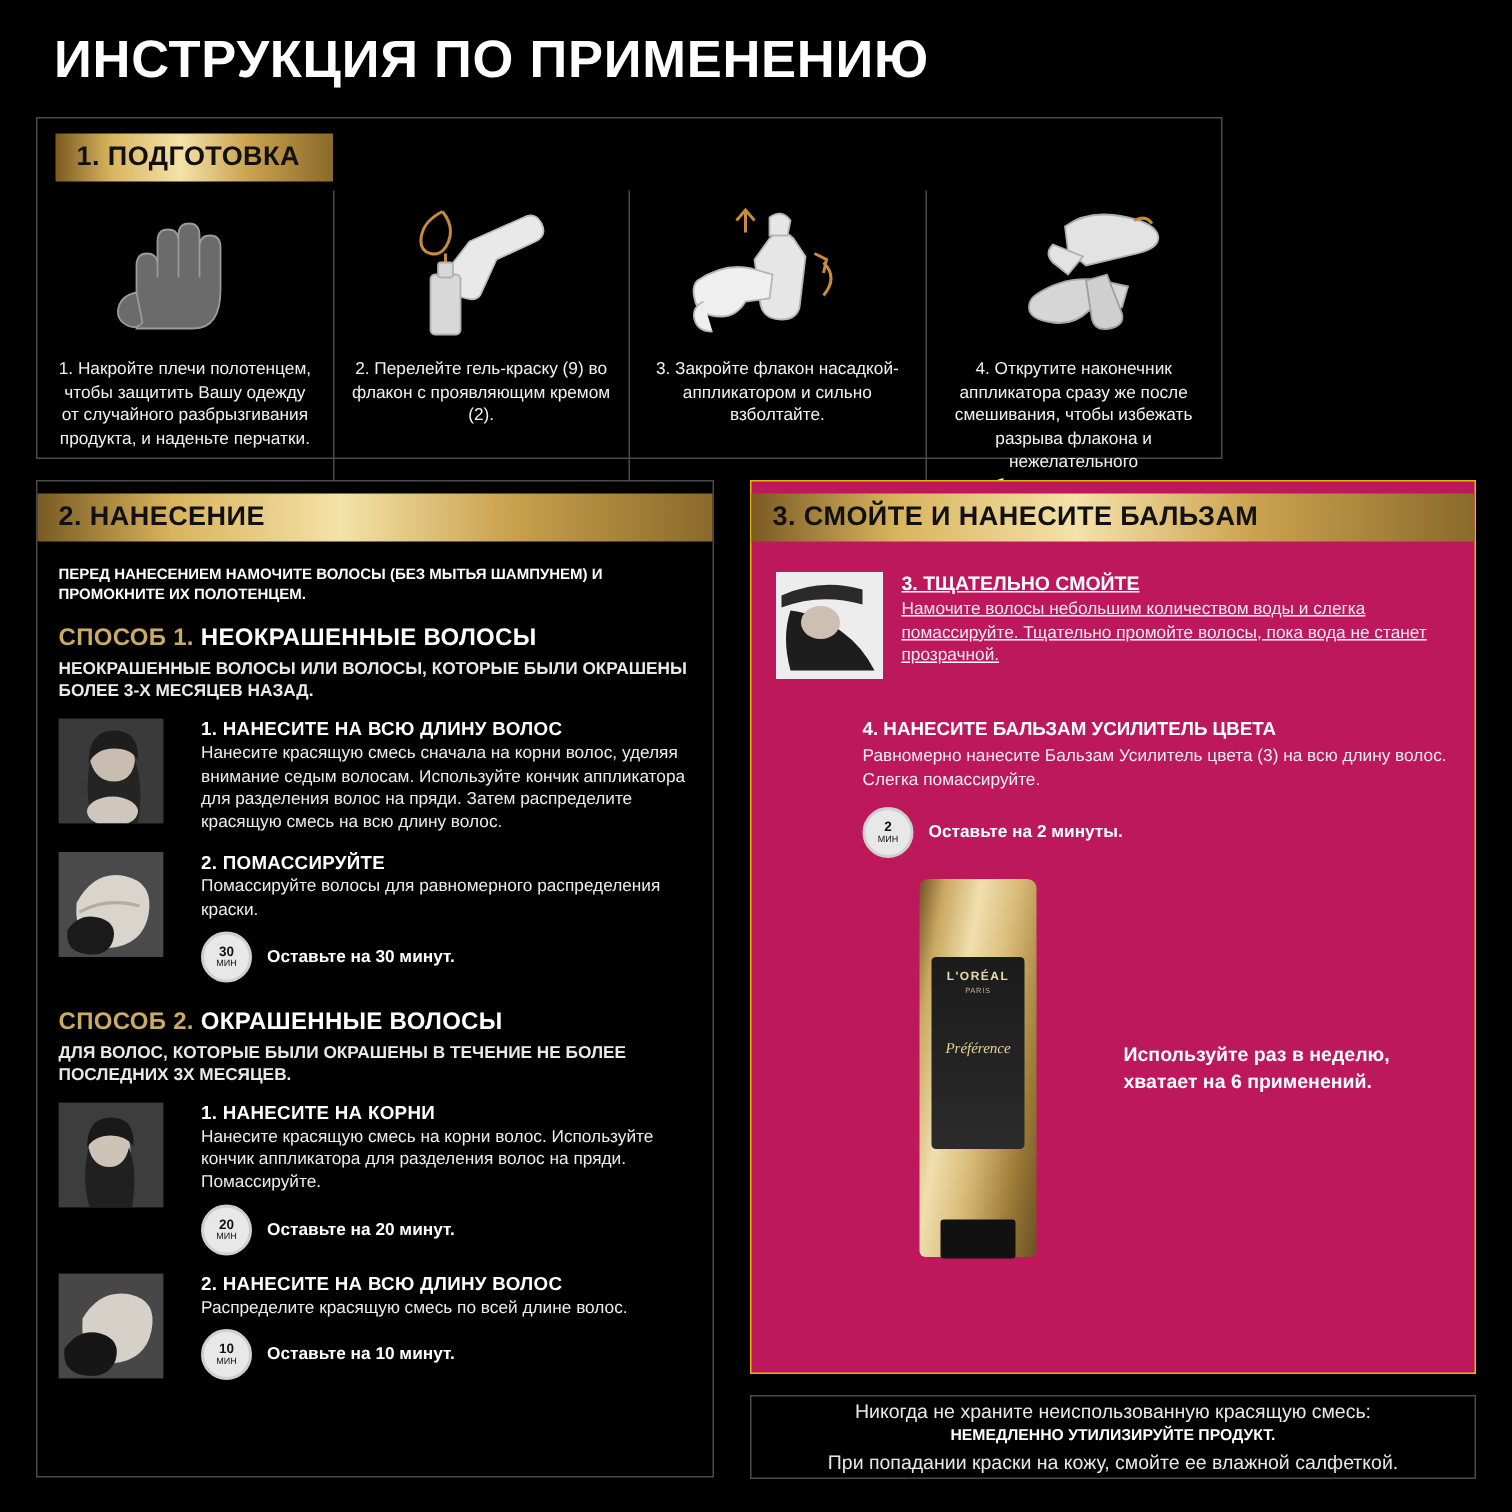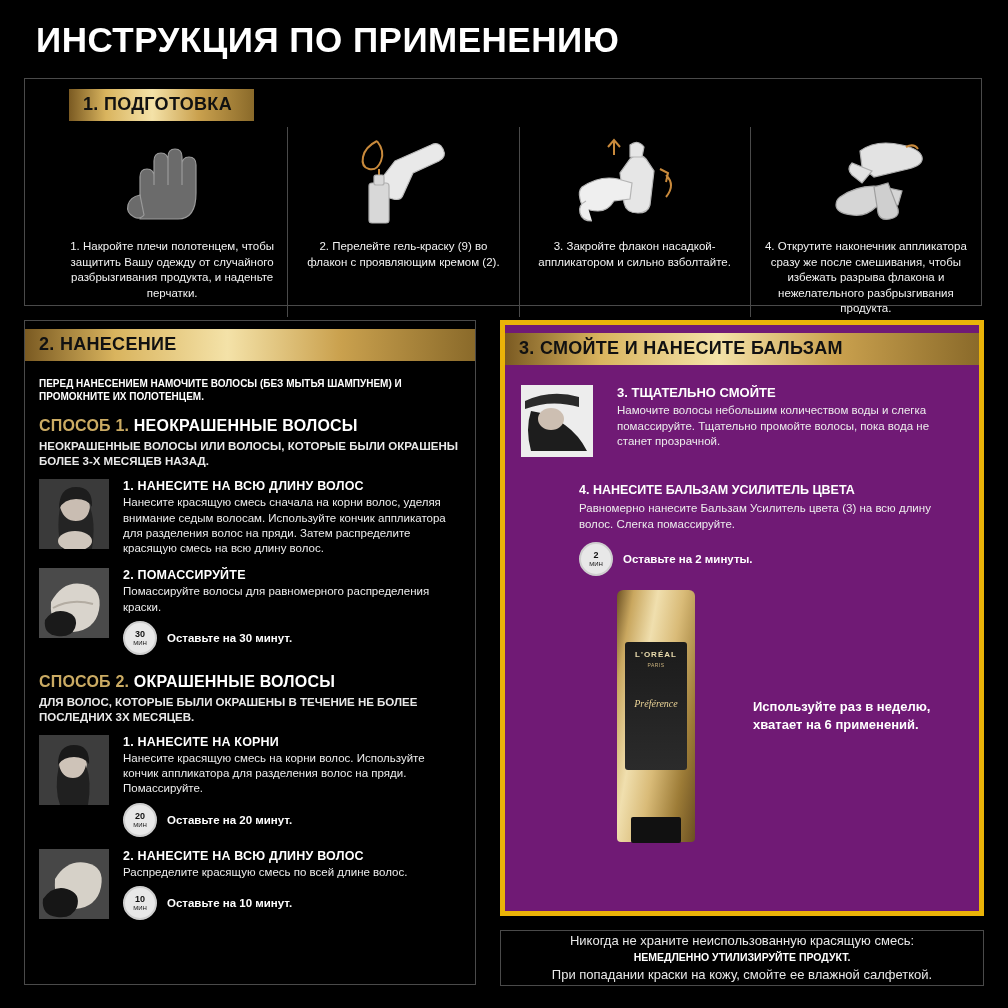--- a/index.html
+++ b/index.html
@@ -27,25 +27,24 @@
     color:#111;
     font-weight:bold;
     padding:5px 22px 6px 14px;
     font-size:18px;
     letter-spacing:0.3px;
   }
   .gold-bar.wide{display:block;}
 
   
   .sec1{
-    position:absolute;left:24px;top:78px;width:958px;height:228px;
+    position:absolute;left:24px;top:78px;width:791px;height:228px;
     border:1px solid #4a4a4a;
     background:#000;
     box-sizing:border-box;
-    padding-left:32px;
   }
   .sec1 .bar-wrap{padding:10px 0 0 12px;}
   .steps{
     display:flex;
     margin-top:6px;
     justify-content:flex-end;
   }
   .step{
     flex:1;
     position:relative;
@@ -75,21 +74,21 @@
   }
   .method-title{
     font-size:16px;font-weight:bold;margin:0 0 4px 0;letter-spacing:0.2px;
   }
   .method-title .gold{color:#cbab63;}
   .method-sub{
     font-size:11.5px;font-weight:bold;line-height:1.3;color:#e9e9e9;margin-bottom:10px;
     text-transform:uppercase;
   }
   .item{
-    display:flex;gap:14px;margin-bottom:12px;justify-content:flex-end;
+    display:flex;gap:25px;margin-bottom:12px;justify-content:flex-end;
   }
   .thumb{
     width:70px;height:70px;flex:0 0 70px;background:#2b2b2b;overflow:hidden;position:relative;
   }
   .item .body{flex:1;}
   .item .h{font-size:12.5px;font-weight:bold;margin-bottom:2px;letter-spacing:0.2px;}
   .item .t{font-size:11.5px;line-height:1.33;color:#ededed;}
   .timer-row{display:flex;align-items:center;gap:10px;margin:6px 0 0 0;}
   .timer{
     width:30px;height:30px;border-radius:50%;
@@ -97,24 +96,24 @@
     display:flex;flex-direction:column;align-items:center;justify-content:center;
     font-size:9px;font-weight:bold;line-height:1;
     border:2px solid #cfcfcf;
   }
   .timer .mins{font-size:6px;font-weight:normal;margin-top:1px;}
   .timer-label{font-size:11.5px;font-weight:bold;color:#fff;}
 
   
   .sec3{
     position:absolute;left:500px;top:320px;width:484px;height:596px;
-    border:5px solid #eab308;background:#701a75;box-sizing:border-box;
+    border:1px solid #eab308;background:#be185d;box-sizing:border-box;
   }
   .sec3 .inner{padding:10px 16px 0 16px;}
-  .sec3 .row{display:flex;gap:24px;margin-top:10px;}
+  .sec3 .row{display:flex;gap:12px;margin-top:10px;text-decoration:underline;}
   .sec3 .row .thumb{width:72px;height:72px;flex:0 0 72px;}
   .sec3 .h{font-size:13px;font-weight:bold;margin-bottom:3px;}
   .sec3 .t{font-size:11.5px;line-height:1.35;color:#ededed;}
   .block4{margin:26px 0 0 58px;}
   .block4 .h{font-size:12.5px;font-weight:bold;margin-bottom:4px;}
   .block4 .t{font-size:11.5px;line-height:1.35;color:#ededed;}
   .tube-wrap{position:relative;height:270px;margin-top:14px;}
   .tube{
     position:absolute;left:96px;top:0;width:78px;height:252px;
     background:linear-gradient(100deg,#6d5224 0%,#c9a75f 14%,#f0dfae 34%,#d9bb78 55%,#9d7c37 80%,#6b5022 100%);

